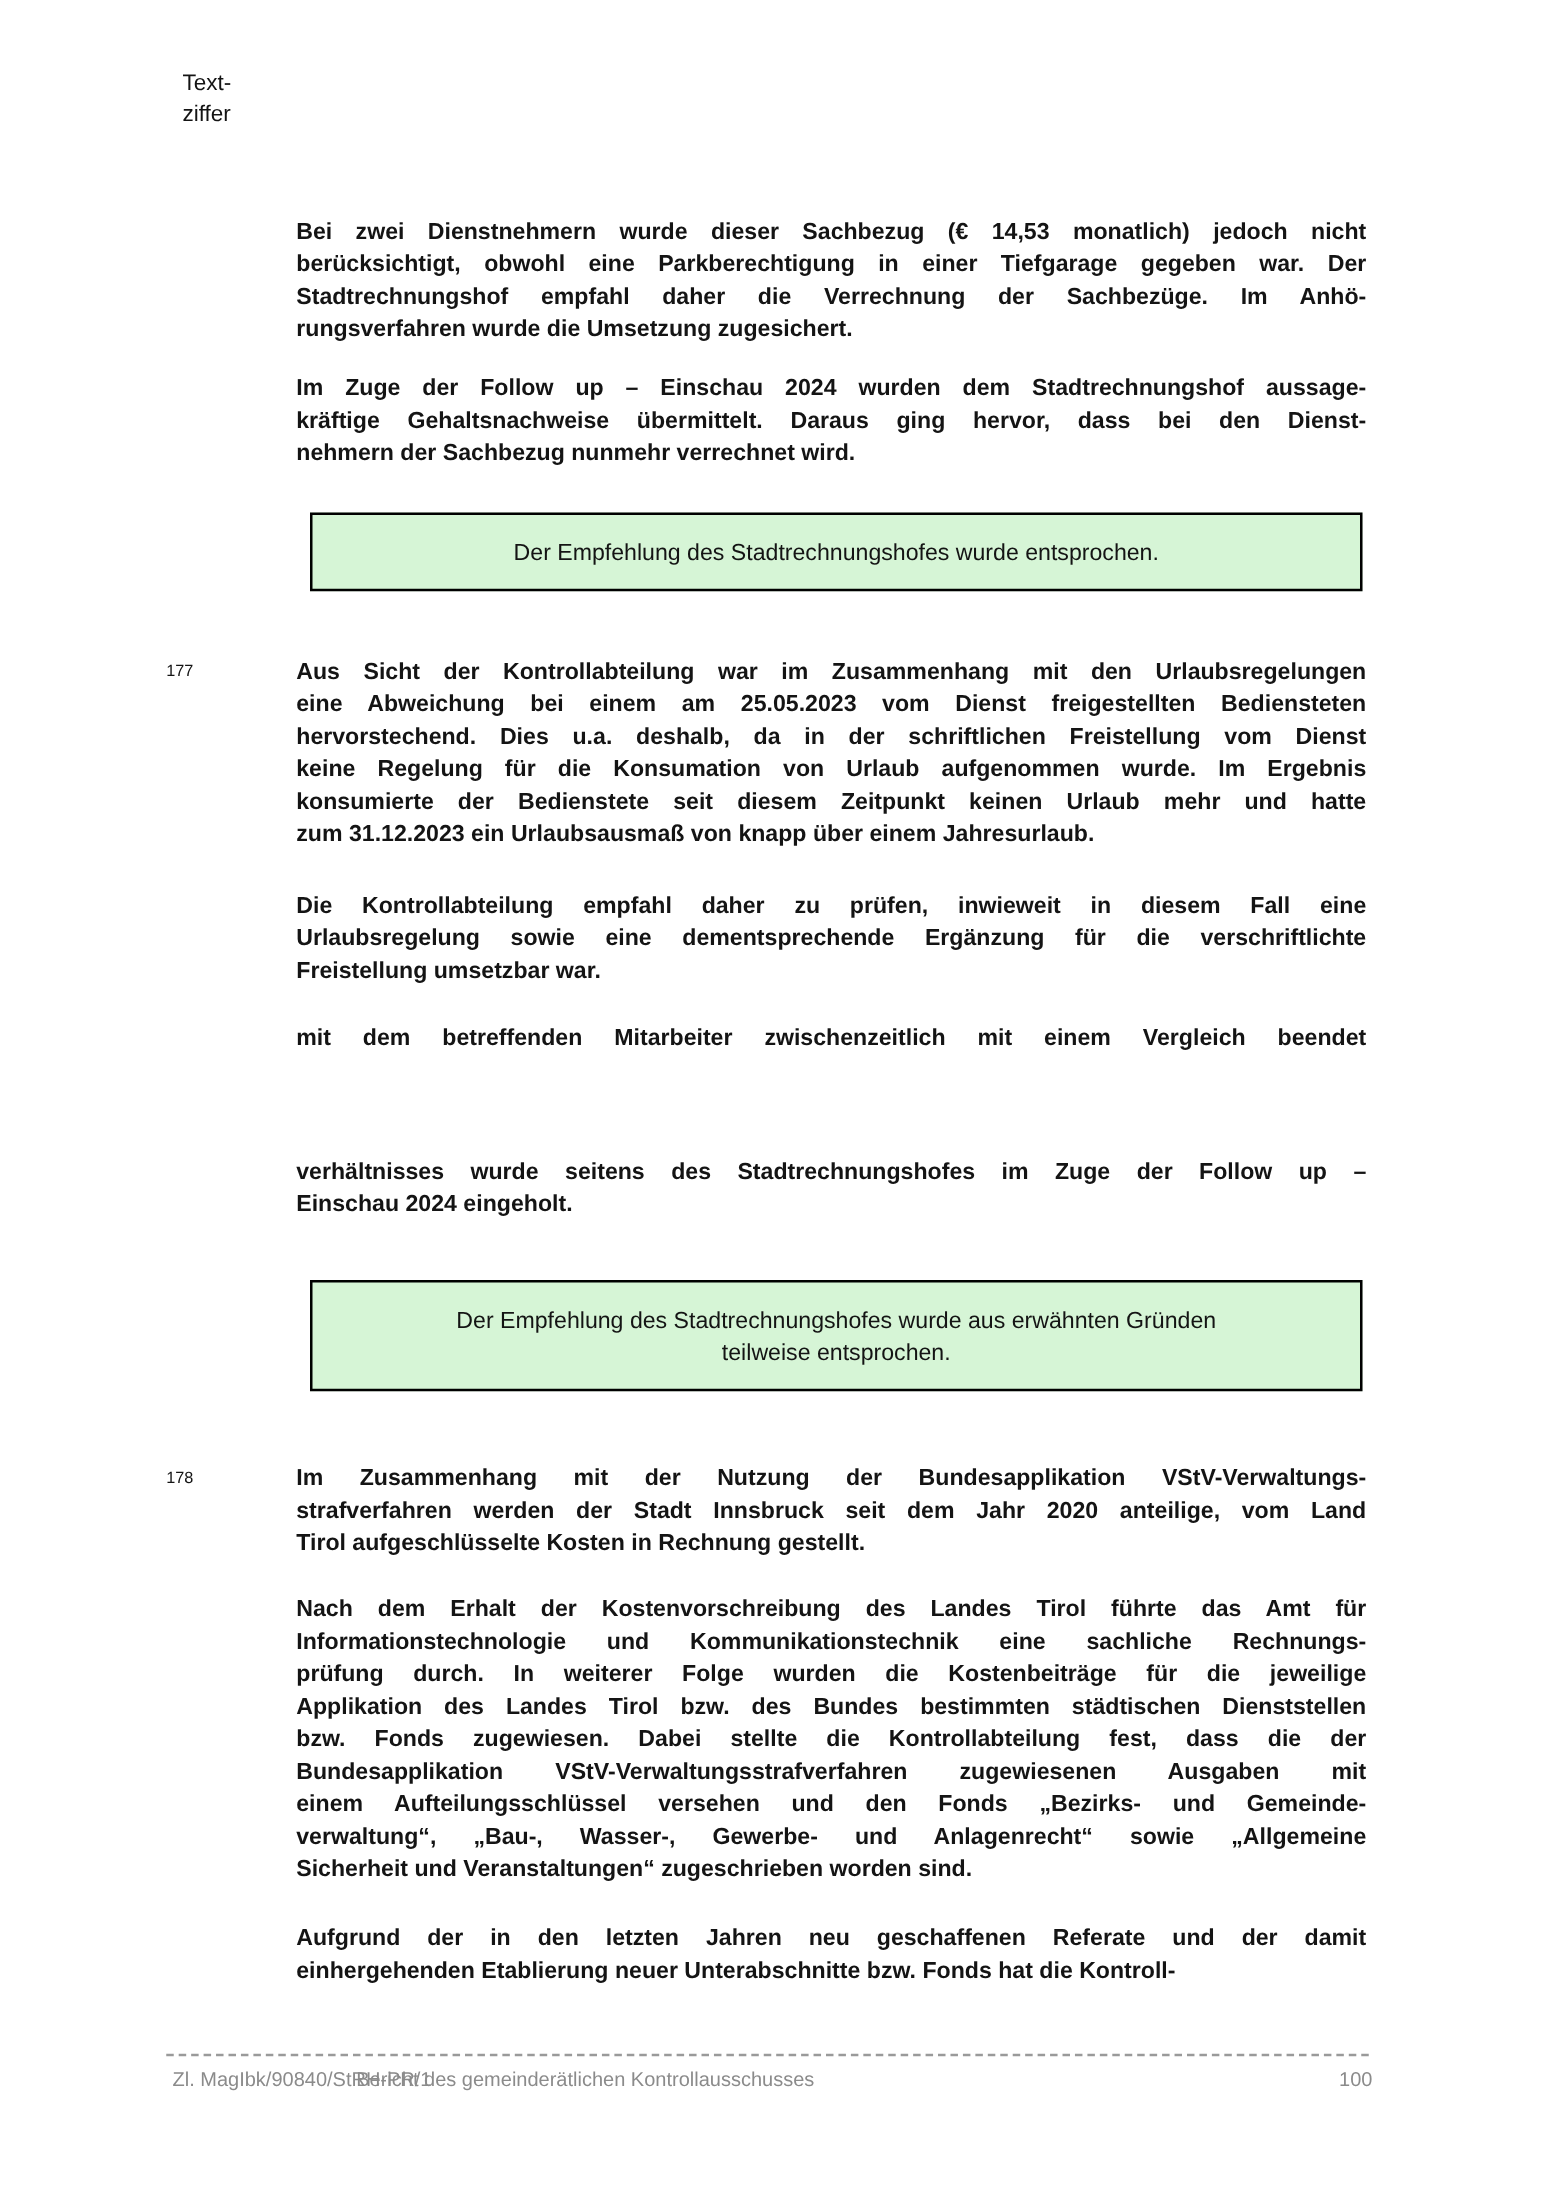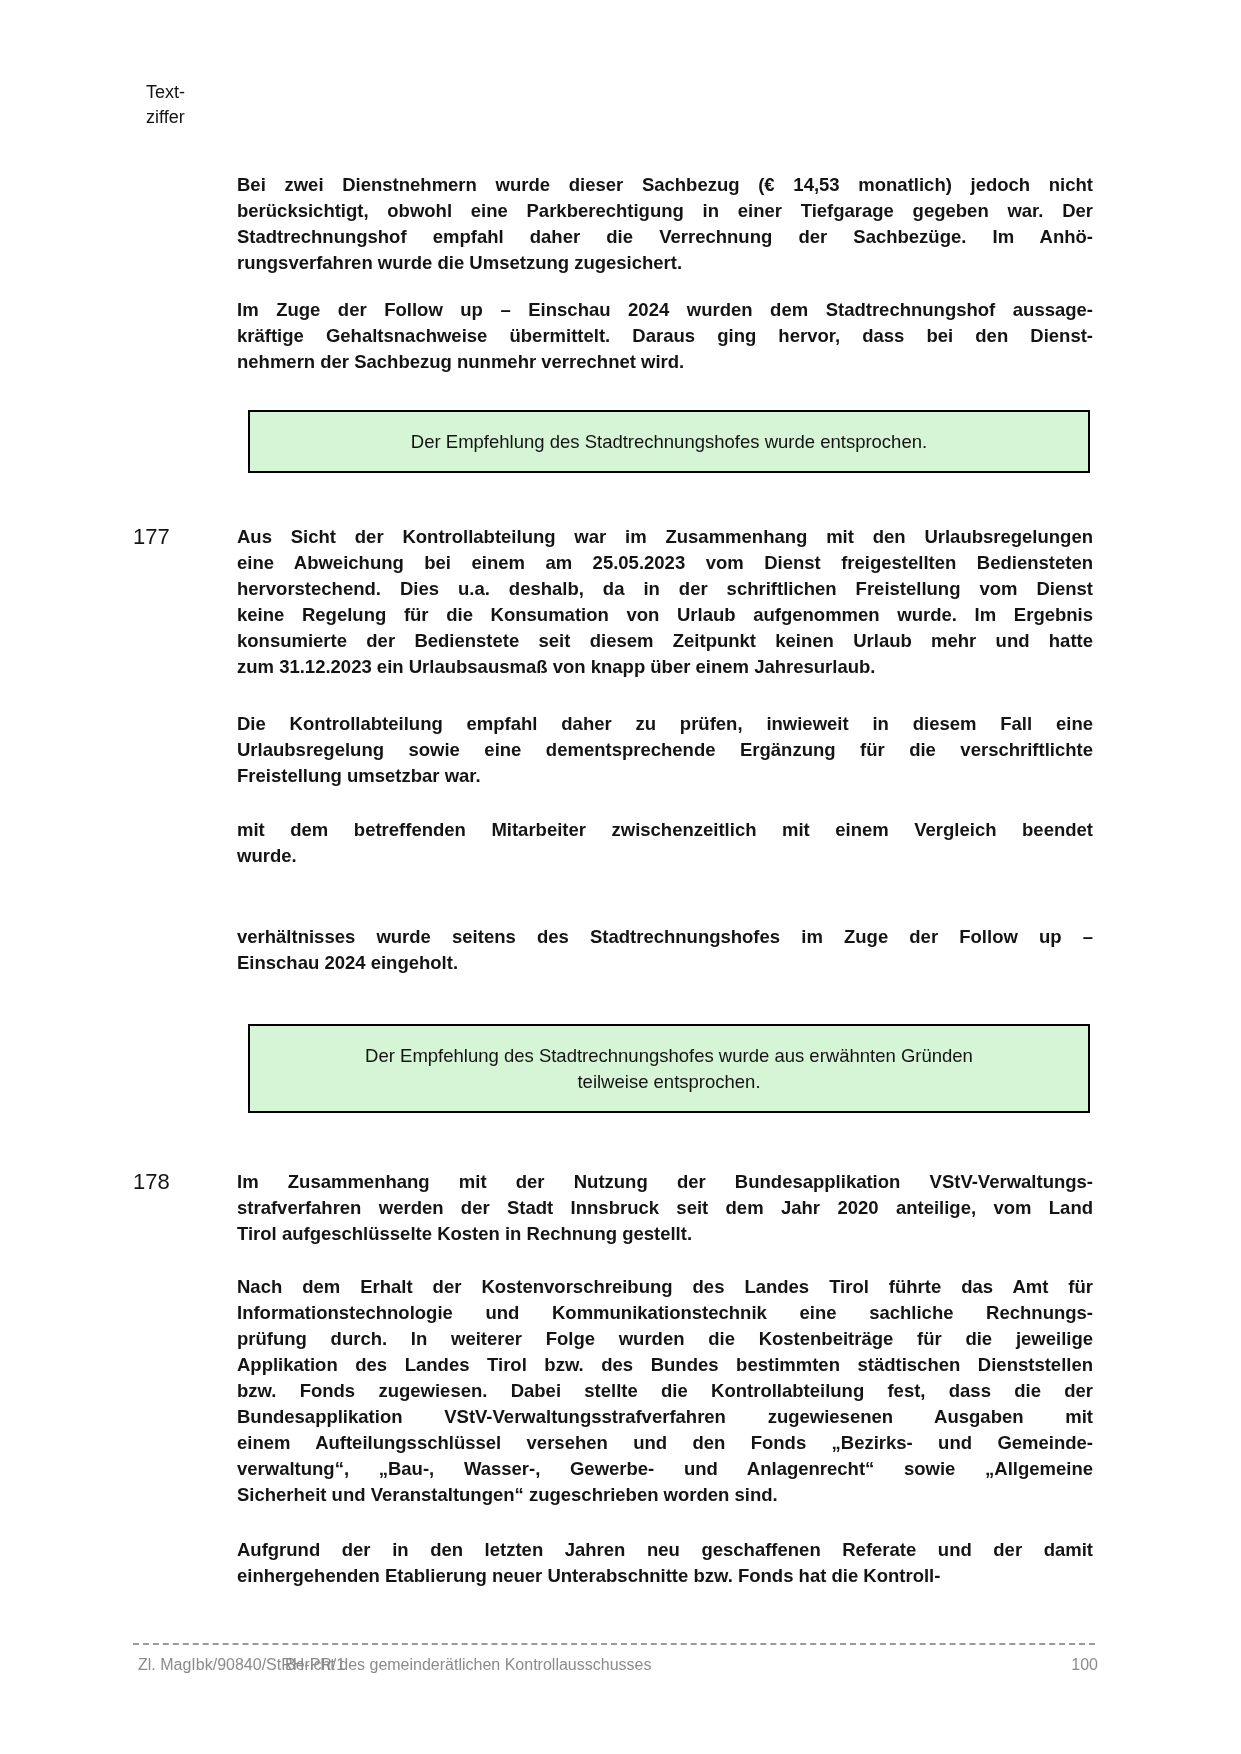--- a/index.html
+++ b/index.html
@@ -14,27 +14,27 @@
     position:relative;
     width:1241px;
     height:1754px;
     background:#ffffff;
     font-family:"Liberation Sans", sans-serif;
     color:var(--body-text);
     overflow:hidden;
   }
   .abs{position:absolute;}
   .margin-heading{
-    left:146px; top:80px; width:90px;
+    left:146px; top:54px; width:90px;
     font-size:18px; line-height:25px; color:var(--body-text);
   }
   .margin-heading .line{text-align:left;}
   .section-number{
     left:133px; width:70px;
-    font-size:22px; line-height:26px; color:var(--body-text);
+    font-size:13px; line-height:26px; color:var(--body-text);
   }
   .para{
     left:237px; width:856px;
     font-size:18.5px; line-height:26px; color:var(--body-text);
   }
   .para .line{text-align:justify; text-align-last:justify;font-weight:bold;}
   .para .line.last{text-align-last:left;}
   .rec-box{
     left:248px; width:842px;
     background:var(--box-bg);
@@ -102,21 +102,20 @@
     </div>
 
   <div class="abs para" style="top:711px;">
       <div class="line">Die Kontrollabteilung empfahl daher zu prüfen, inwieweit in diesem Fall eine</div>
       <div class="line">Urlaubsregelung sowie eine dementsprechende Ergänzung für die verschriftlichte</div>
       <div class="line last">Freistellung umsetzbar war.</div>
     </div>
 
   <div class="abs para" style="top:817px;">
       <div class="line">mit dem betreffenden Mitarbeiter zwischenzeitlich mit einem Vergleich beendet</div>
-      <div class="line last">wurde.</div>
     </div>
 
   <div class="abs para" style="top:924px;">
       <div class="line">verhältnisses wurde seitens des Stadtrechnungshofes im Zuge der Follow up –</div>
       <div class="line last">Einschau 2024 eingeholt.</div>
     </div>
 
   <div class="abs rec-box box-2">
     <div class="box-text">
         <div class="line">Der Empfehlung des Stadtrechnungshofes wurde aus erwähnten Gründen</div>

